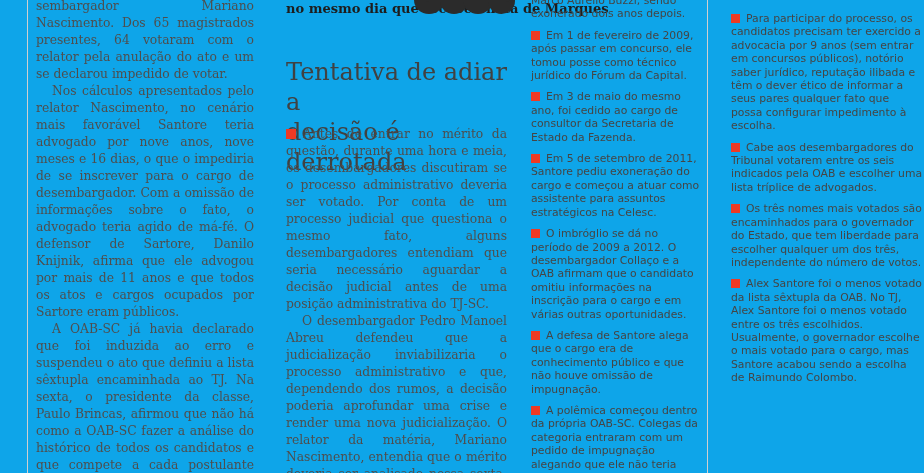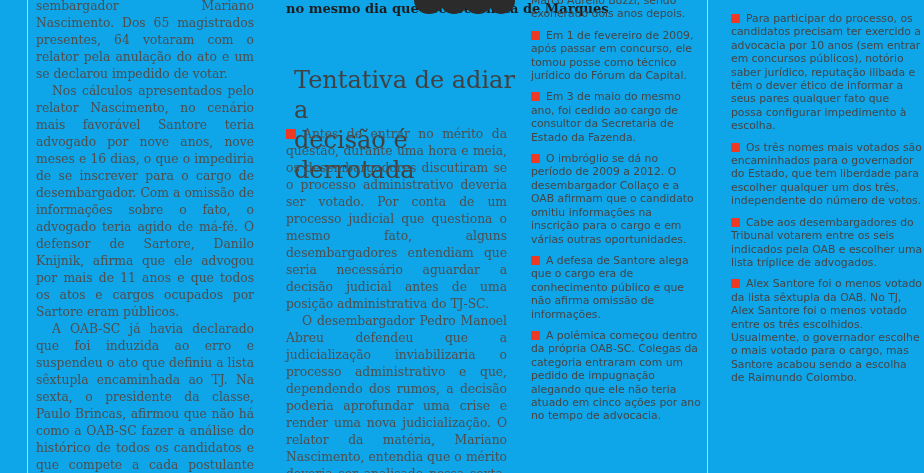--- a/index.html
+++ b/index.html
@@ -20,21 +20,21 @@
   #col1{left:36px;width:218px;margin-top:-2px;}
   #col2-caption{
     position:absolute;left:286px;top:1px;width:230px;
     font-family:"DejaVu Serif",serif;font-weight:bold;
     font-size:13px;color:#1d1d1d;white-space:nowrap;
   }
   .blob{position:absolute;background:#2b2b2b;border-radius:50%;}
   #headline{
     position:absolute;left:286px;top:57px;width:230px;
     font-family:"DejaVu Serif",serif;font-size:24px;line-height:30px;
-    color:#414141;font-weight:normal;margin:8px;
+    color:#414141;font-weight:normal;margin:0;
   }
   #col2-body{position:absolute;left:286px;top:126px;width:221px;}
   
   .sq{
     display:inline-block;width:10px;height:10px;background:#ee3a24;
     margin-right:7px;vertical-align:-1px;
   }
   .sq.small{width:9px;height:9px;margin-right:6px;}
   
   .sanscol{
@@ -79,25 +79,26 @@
 
   <div id="col2-body" class="serifcol" style="position:absolute;">
     <p><span class="sq"></span><span>Antes de entrar no mérito da questão, durante uma hora e meia, os desembargadores discutiram se o processo administrativo deveria ser votado. Por conta de um processo judicial que questiona o mesmo fato, alguns desembargadores entendiam que seria necessário aguardar a decisão judicial antes de uma posição administrativa do TJ-SC.</span></p>
     <p class="indent"><span>O desembargador Pedro Manoel Abreu defendeu que a judicialização inviabilizaria o processo administrativo e que, dependendo dos rumos, a decisão poderia aprofundar uma crise e render uma nova judicialização. O relator da matéria, Mariano Nascimento, entendia que o mérito deveria ser analisado nessa sexta-feira e, colocado em votação. O pedido de esperar uma decisão judicial foi afastado por 55 contra 8 desembargadores.</span></p>
   </div>
 
   <div id="col3" class="sanscol">
     <div class="item cut"><span>Marco Aurélio Buzzi, sendo exonerado dois anos depois.</span></div>
     <div class="item"><span class="sq small"></span><span>Em 1 de fevereiro de 2009, após passar em concurso, ele tomou posse como técnico jurídico do Fórum da Capital.</span></div>
     <div class="item"><span class="sq small"></span><span>Em 3 de maio do mesmo ano, foi cedido ao cargo de consultor da Secretaria de Estado da Fazenda.</span></div>
+    <div class="item"><span class="sq small"></span><span>Em 5 de setembro de 2011, Santore pediu exoneração do cargo e começou a atuar como assistente para assuntos estratégicos na Celesc.</span></div>
     <div class="item"><span class="sq small"></span><span>O imbróglio se dá no período de 2009 a 2012. O desembargador Collaço e a OAB afirmam que o candidato omitiu informações na inscrição para o cargo e em várias outras oportunidades.</span></div>
-    <div class="item"><span class="sq small"></span><span>A defesa de Santore alega que o cargo era de conhecimento público e que não afirma omissão de informações.</span></div>
+    <div class="item"><span class="sq small"></span><span>A defesa de Santore alega que o cargo era de conhecimento público e que não houve omissão de impugnação.</span></div>
     <div class="item"><span class="sq small"></span><span>A polêmica começou dentro da própria OAB-SC. Colegas da categoria entraram com um pedido de impugnação alegando que ele não teria atuado em cinco ações por ano no tempo de advocacia.</span></div>
   </div>
 
   <div id="col4" class="sanscol">
-    <div class="item"><span class="sq small"></span><span>Para participar do processo, os candidatos precisam ter exercido a advocacia por 10 anos (sem entrar em concursos públicos), notório saber jurídico, reputação ilibada e têm o dever ético de informar a seus pares qualquer fato que possa configurar impedimento à escolha.</span></div>
+    <div class="item"><span class="sq small"></span><span>Para participar do processo, os candidatos precisam ter exercido a advocacia por 9 anos (sem entrar em concursos públicos), notório saber jurídico, reputação ilibada e têm o dever ético de informar a seus pares qualquer fato que possa configurar impedimento à escolha.</span></div>
+    <div class="item"><span class="sq small"></span><span>Cabe aos desembargadores do Tribunal votarem entre os seis indicados pela OAB e escolher uma lista tríplice de advogados.</span></div>
     <div class="item"><span class="sq small"></span><span>Os três nomes mais votados são encaminhados para o governador do Estado, que tem liberdade para escolher qualquer um dos três, independente do número de votos.</span></div>
-    <div class="item"><span class="sq small"></span><span>Cabe aos desembargadores do Tribunal votarem entre os seis indicados pela OAB e escolher uma lista tríplice de advogados.</span></div>
     <div class="item"><span class="sq small"></span><span>Alex Santore foi o menos votado da lista sêxtupla da OAB. No TJ, Alex Santore foi o menos votado entre os três escolhidos. Usualmente, o governador escolhe o mais votado para o cargo, mas Santore acabou sendo a escolha de Raimundo Colombo.</span></div>
   </div>
 
 </div>
 
 </body></html>

